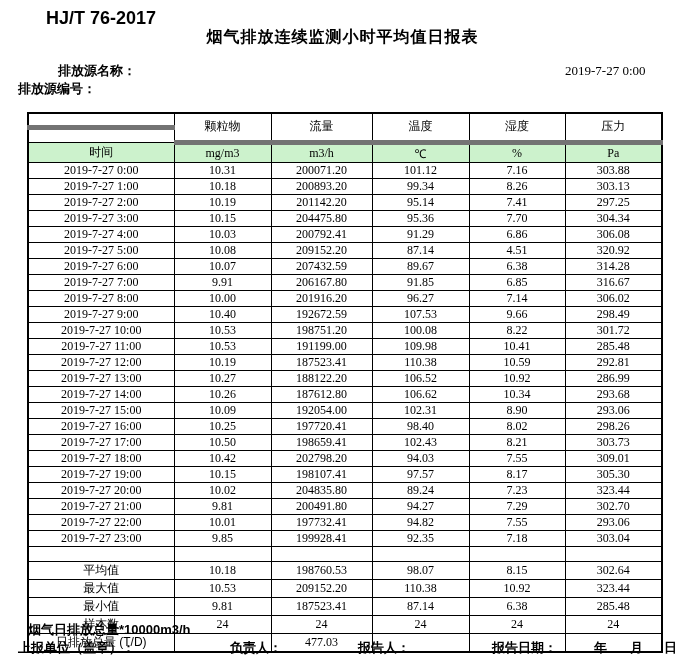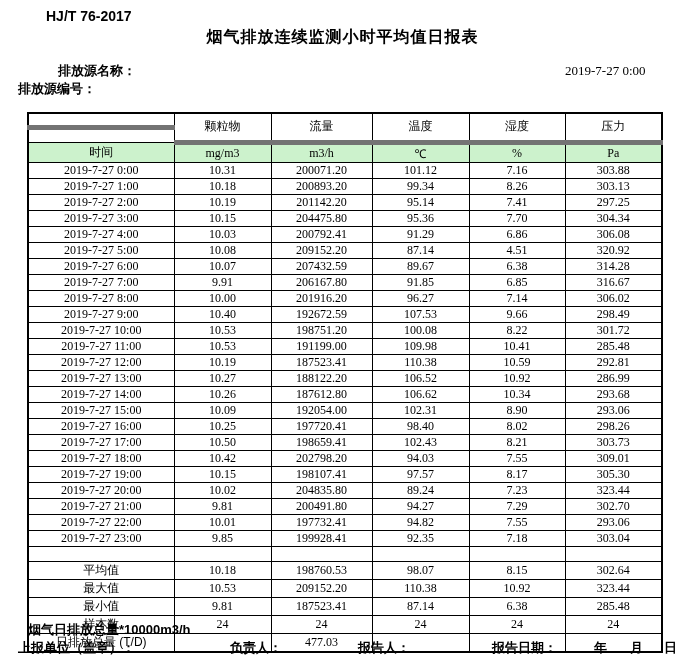--- a/index.html
+++ b/index.html
@@ -7,21 +7,21 @@
   body {
     width:685px; height:655px;
     position:relative;
     font-family:"Liberation Sans", sans-serif;
     color:#000;
     overflow:hidden;
   }
   .abs { position:absolute; }
   .standard-no {
     left:30px; top:8px;
-    font-weight:bold; font-size:14px;
+    font-weight:bold; font-size:18px;
     font-family:"Liberation Sans", sans-serif;
     padding-left:16px;
   }
   .report-title {
     left:0; top:27px; width:685px;
     text-align:center;
     font-weight:bold; font-size:16px;
     letter-spacing:1px;
   }
   .src-name-label { left:28px; top:62px; font-weight:bold; font-size:13px;margin-left:30px; }

